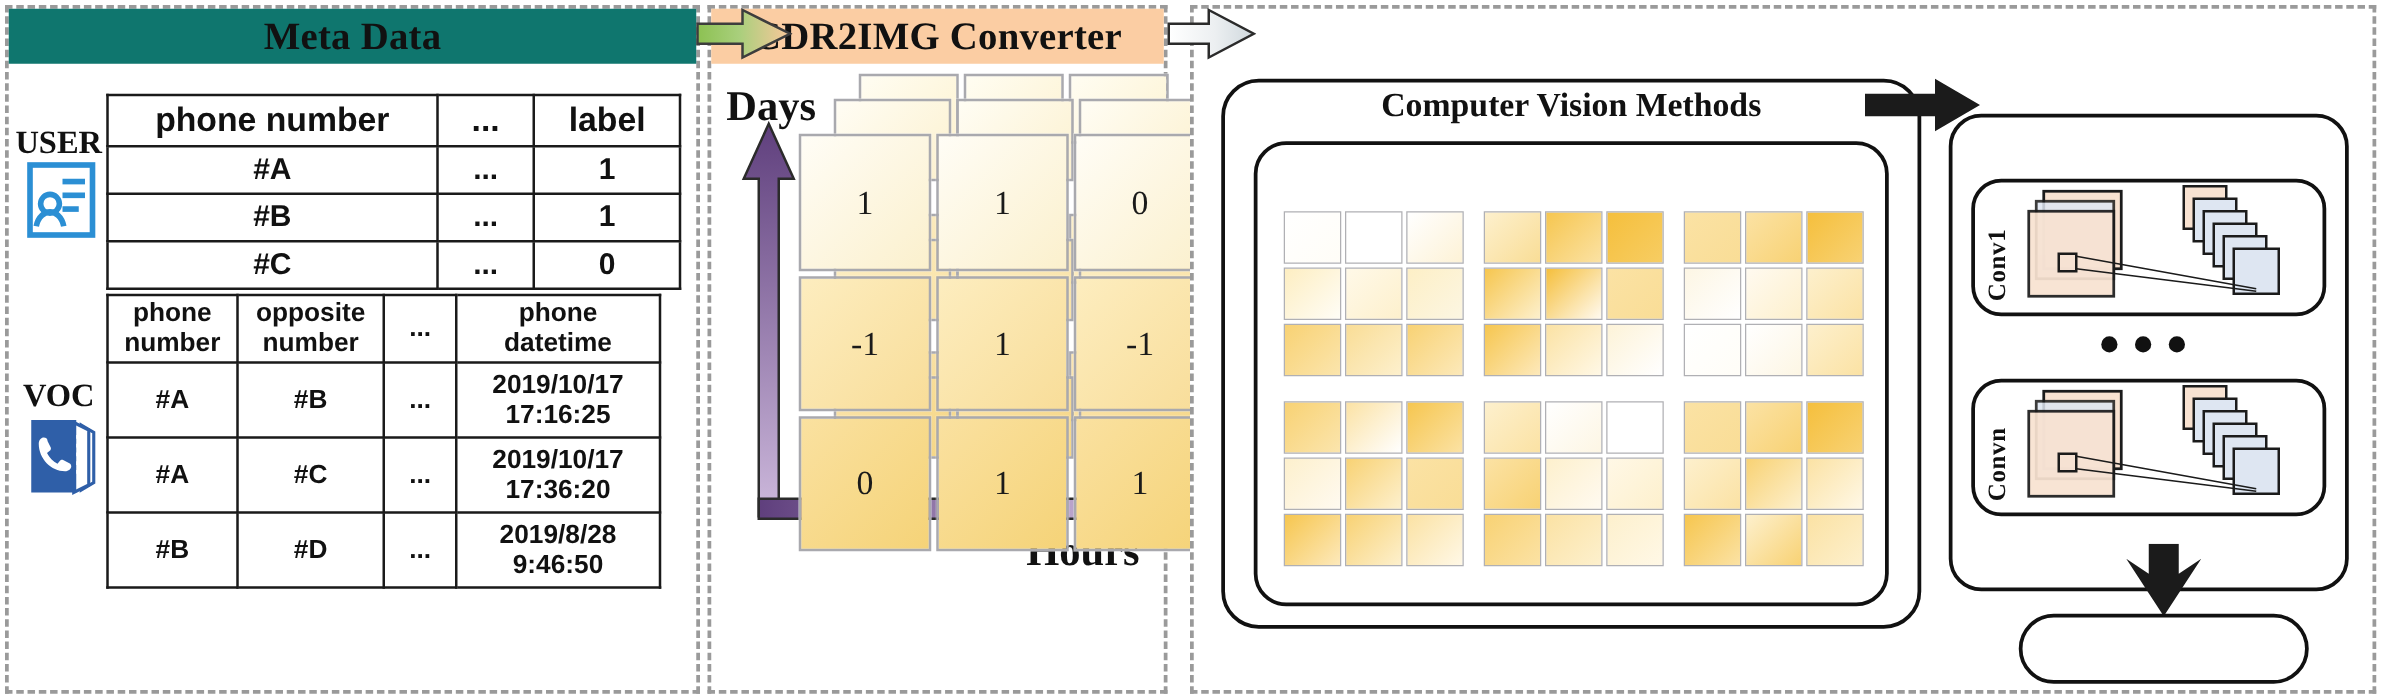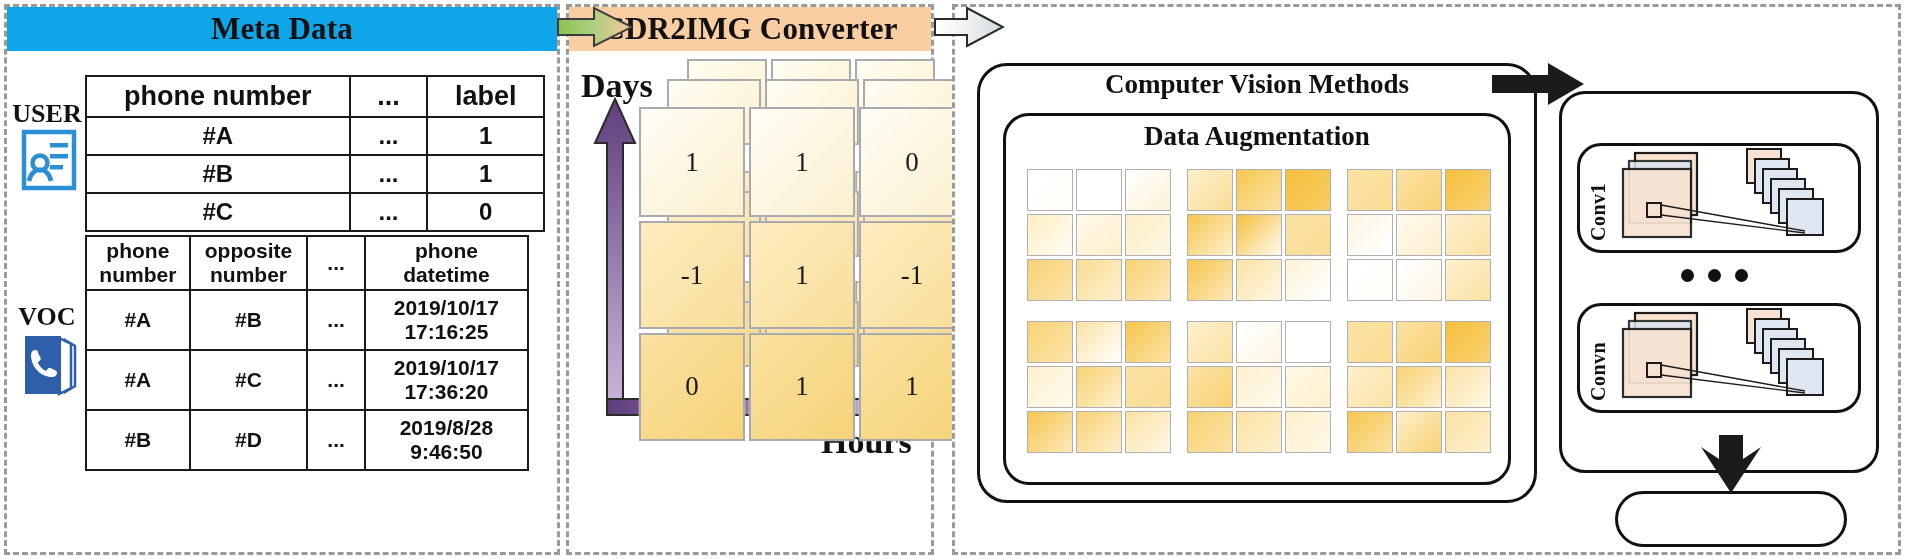--- a/index.html
+++ b/index.html
@@ -28,21 +28,21 @@
     left: 0; right: 0; top: 0;
     height: 44px;
     line-height: 44px;
     text-align: center;
     font-weight: bold;
     font-size: 31px;
     letter-spacing: .2px;
     color: #111;
     font-family: "Liberation Serif", serif;
   }
-  #title-meta   { background: #0ea5e9; }
+  #title-meta   { background: #0f766e; }
   #title-conv   { background: #fbcda3; }
   #title-detect { background: #bfe0ec; }
 
   
   .flow-arrow { position: absolute; z-index: 30; }
   #arrow-1 { left: 556px; top: 6px; width: 78px; height: 42px; }
   #arrow-2 { left: 933px; top: 6px; width: 72px; height: 42px; }
 
   
   .side-label {
@@ -365,21 +365,20 @@
   </div>
 
   <div class="panel" id="panel-detect">
 
     <div id="detect-inner">
 
       <div class="rbox" id="box-cv"></div>
       <div class="rbox-title" id="t-cv">Computer Vision Methods</div>
 
       <div class="rbox" id="box-da"></div>
-      <div class="rbox-title" id="t-da">Data Augmentation</div>
 
       <div class="aug-grid" style="left:72px; top:118px; width:144px; height:132px;">
         <div class="aug-cell" style="background:linear-gradient(135deg,#ffffff,#fffdf7)"></div>
         <div class="aug-cell" style="background:linear-gradient(135deg,#ffffff,#ffffff)"></div>
         <div class="aug-cell" style="background:linear-gradient(135deg,#ffffff,#fdf2d6)"></div>
         <div class="aug-cell" style="background:linear-gradient(135deg,#fdeec2,#fffdf6)"></div>
         <div class="aug-cell" style="background:linear-gradient(135deg,#fff9e8,#fdf0cd)"></div>
         <div class="aug-cell" style="background:linear-gradient(135deg,#fdefc6,#fcf6e2)"></div>
         <div class="aug-cell" style="background:linear-gradient(135deg,#f8d274,#fbe5ad)"></div>
         <div class="aug-cell" style="background:linear-gradient(135deg,#f9dd96,#fdf0cd)"></div>

